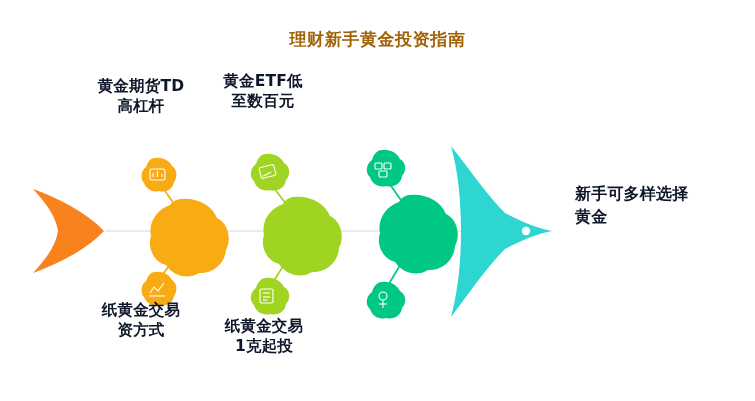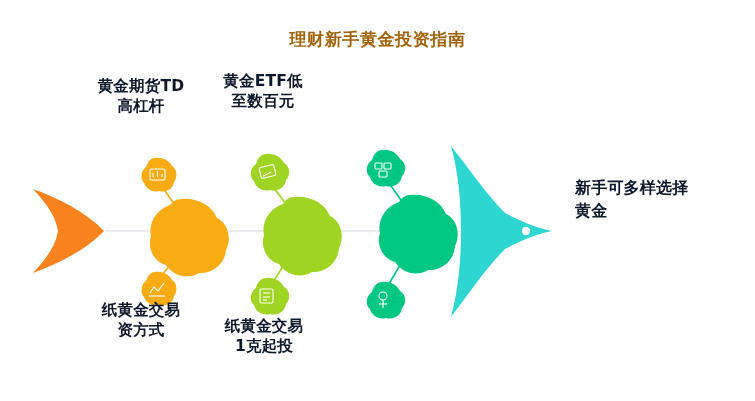--- a/index.html
+++ b/index.html
@@ -46,21 +46,21 @@
     letter-spacing: 0.6px;
   }
   .label-top-1 { left: 76px;  top: 76px;  width: 130px; }
   .label-top-2 { left: 205px; top: 71px;  width: 116px; }
   .label-top-3 { left: 322px; top: 79px;  width: 120px; }
   .label-bot-1 { left: 76px;  top: 300px; width: 130px; }
   .label-bot-2 { left: 201px; top: 316px; width: 126px; }
   .label-bot-3 { left: 322px; top: 316px; width: 124px; }
   .label-result {
     left: 575px;
-    top: 177px;
+    top: 183px;
     width: 176px;
     text-align: left;
     font-size: 16px;
     line-height: 1.42;
   }
 </style>
 </head>
 <body>
 
 <div id="stage">

